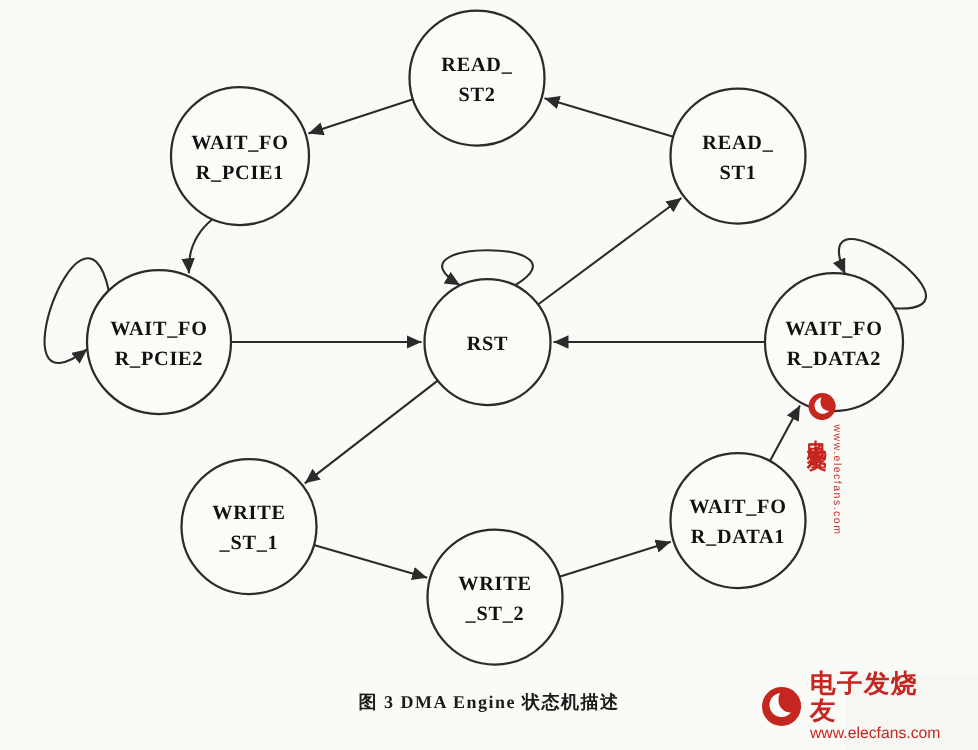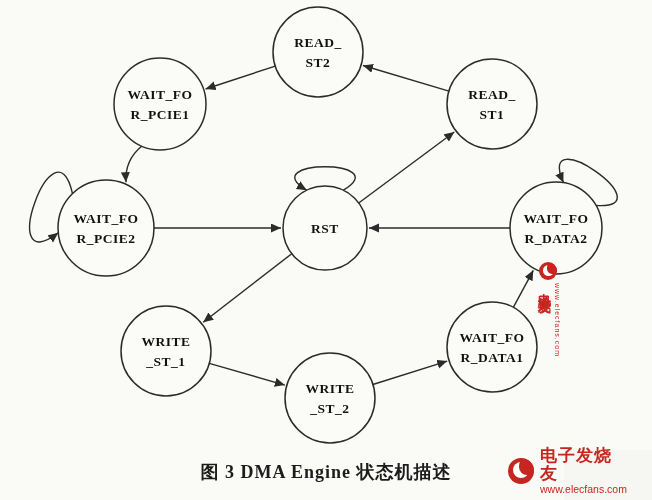--- a/index.html
+++ b/index.html
@@ -6,21 +6,21 @@
   body {
     width: 652px; height: 500px; overflow: hidden;
     background: #f6f6f3;
     font-family: "Liberation Serif", serif;
   }
   .page { position: relative; width: 564px; height: 500px; background: #fafaf7; }
   svg { display: block; }
 
   .caption {
     position: absolute; left: 0; top: 460px; width: 652px;
-    text-align: center; font-size: 18px; font-weight: bold;
+    text-align: center; font-size: 12px; font-weight: bold;
     color: #1c1c1c; letter-spacing: 1px;
   }
 
   
   .wm-right {
     position: absolute; top: 262px; right: 3px;
     display: flex; flex-direction: column; align-items: center; gap: 3px;
   }
   .wm-right .col { display: flex; flex-direction: row; align-items: flex-start; gap: 1px; }
   .wm-vert-brand { writing-mode: vertical-rl; font-size: 13px; font-weight: bold; letter-spacing: 2px; }

